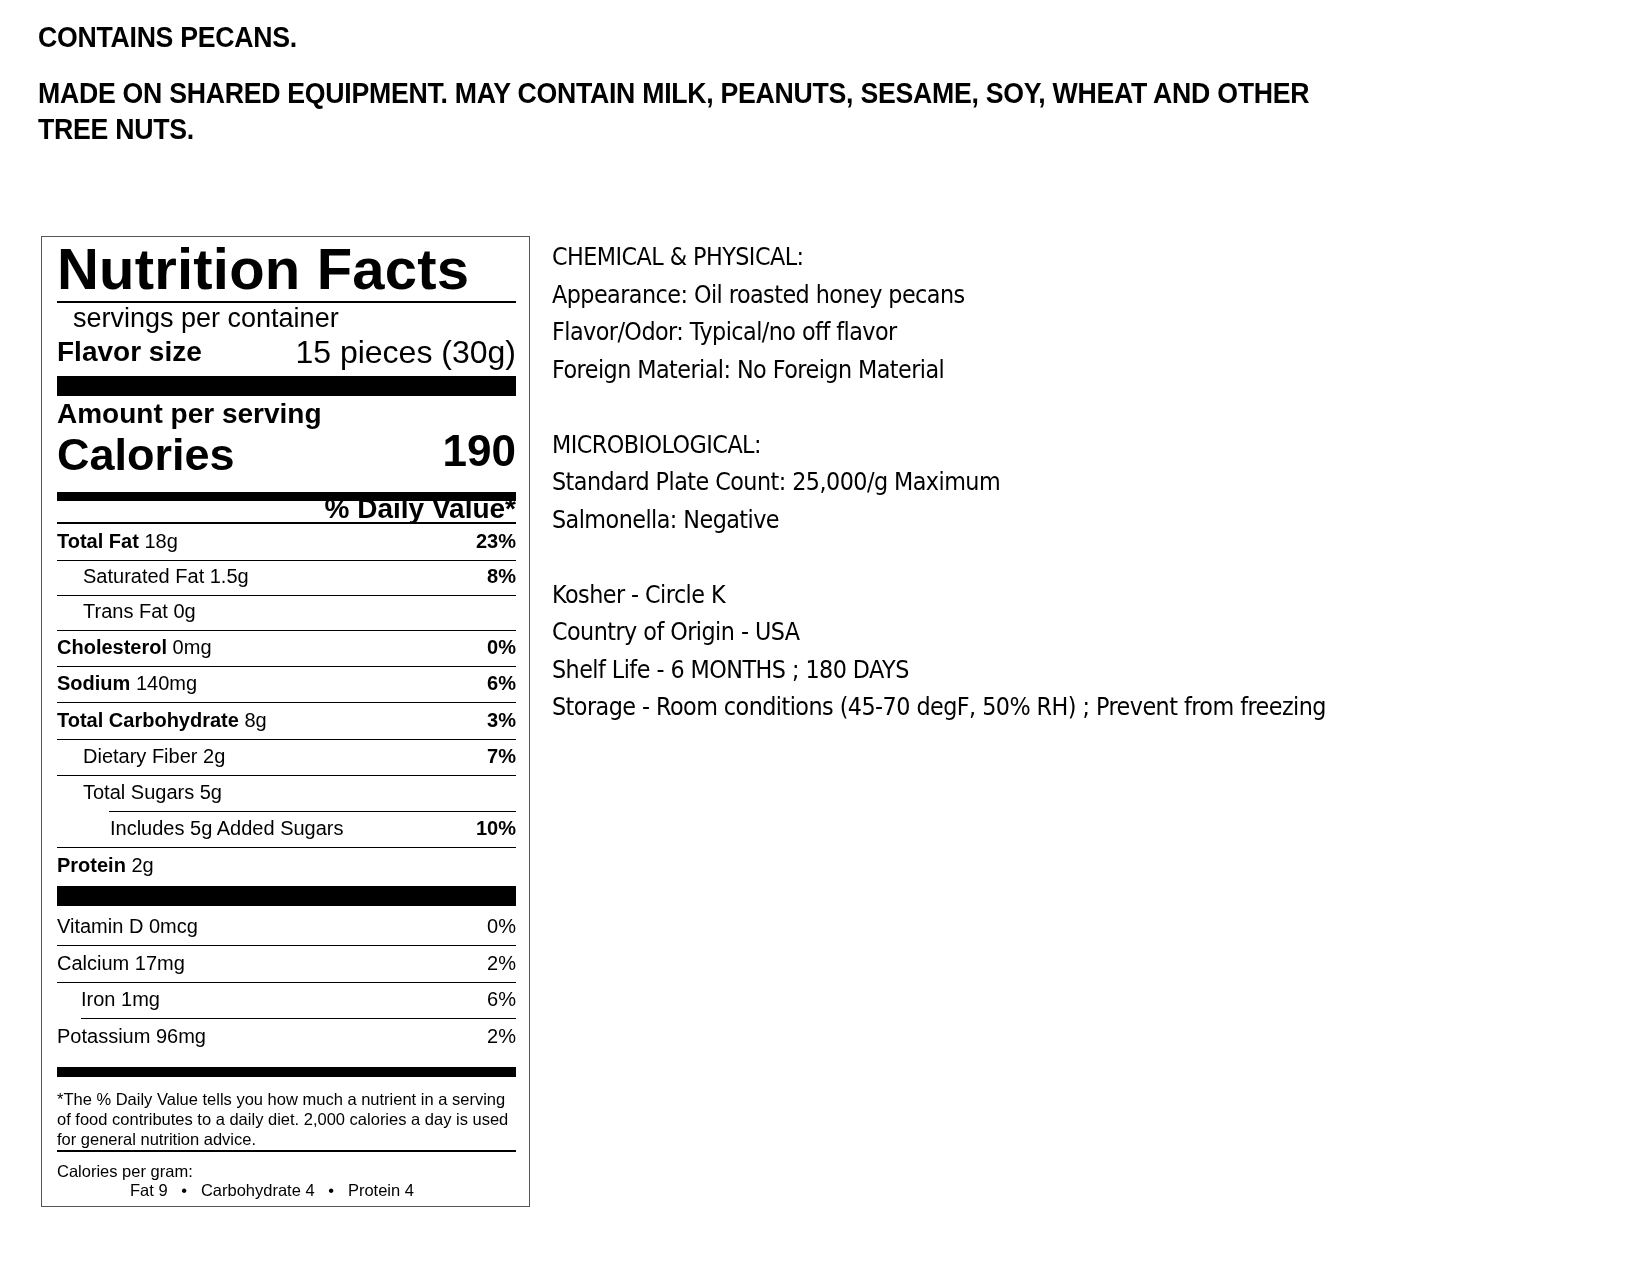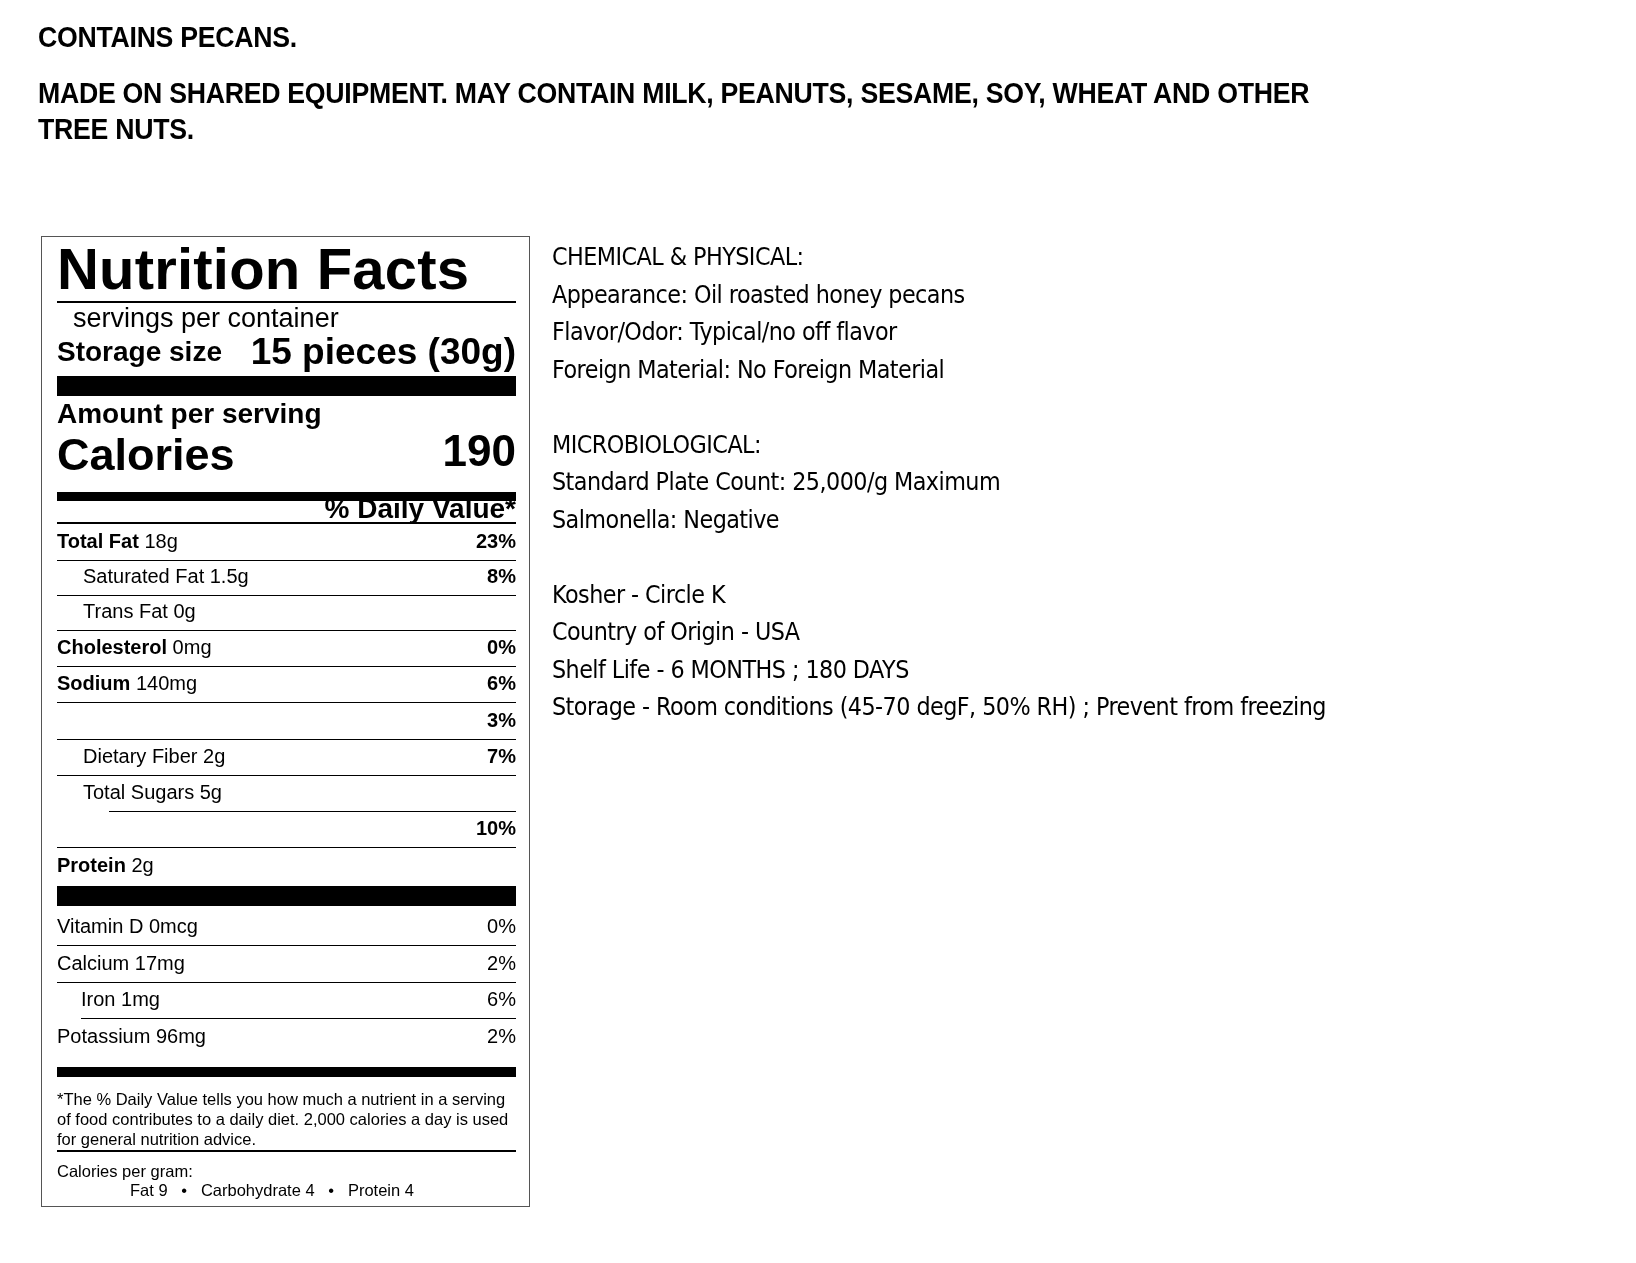--- a/index.html
+++ b/index.html
@@ -27,21 +27,21 @@
     position: absolute; left: 0; top: 0;
     font-weight: bold; font-size: 58px; line-height: 64px; letter-spacing: 0.2px;
     white-space: nowrap;
   }
   .rule { position: absolute; left: 0; right: 0; background: #000; }
   .txt { position: absolute; white-space: nowrap; }
   .right { right: 0; text-align: right; }
 
   .servings { left: 16px; top: 65px; font-size: 27px; line-height: 32px; }
   .ss-label { left: 0; top: 98px; font-size: 28px; line-height: 34px; font-weight: bold; }
-  .ss-value { top: 98px; font-size: 37px; line-height: 34px; font-weight: bold; }
+  .ss-value { top: 98px; font-size: 32px; line-height: 34px; font-weight: normal; }
 
   .aps { left: 0; top: 163px; font-size: 28px; line-height: 28px; font-weight: bold; }
   .cal-label { left: 0; top: 190px; font-size: 45px; line-height: 56px; font-weight: bold; }
   .cal-value { top: 176px; font-size: 44px; line-height: 76px; font-weight: bold; }
   .dv-header { top: 258px; font-size: 28px; line-height: 28px; font-weight: bold; }
 
   .row {
     position: absolute; left: 0; right: 0; height: 37px;
     font-size: 20px; line-height: 36px;
   }
@@ -78,21 +78,21 @@
   <div>MADE ON SHARED EQUIPMENT. MAY CONTAIN MILK, PEANUTS, SESAME, SOY, WHEAT AND OTHER</div>
   <div>TREE NUTS.</div>
 </div>
 
 <div class="nf">
   <div class="nf-inner">
     <div class="nf-title">Nutrition Facts</div>
     <div class="rule" style="top:64px;height:1.5px;"></div>
 
     <div class="txt servings">servings per container</div>
-    <div class="txt ss-label">Storage size</div>
+    <div class="txt ss-label">Flavor size</div>
     <div class="txt right ss-value">15 pieces (30g)</div>
 
     <div class="rule" style="top:139px;height:20px;"></div>
 
     <div class="txt aps">Amount per serving</div>
     <div class="txt cal-label">Calories</div>
     <div class="txt right cal-value">190</div>
 
     <div class="rule" style="top:255px;height:9px;"></div>
     <div class="txt right dv-header">% Daily Value*</div>
@@ -117,34 +117,36 @@
       <span class="name"><b>Cholesterol</b> <span>0mg</span></span>
       <span class="pct">0%</span>
       <div class="line" style="left:0;"></div>
     </div>
     <div class="row" style="top:428px;">
       <span class="name"><b>Sodium</b> <span>140mg</span></span>
       <span class="pct">6%</span>
       <div class="line" style="left:0;"></div>
     </div>
     <div class="row" style="top:465px;">
+      <span class="name"><b>Total Carbohydrate</b> <span>8g</span></span>
       <span class="pct">3%</span>
       <div class="line" style="left:0;"></div>
     </div>
     <div class="row" style="top:501px;text-align:right;">
       <span class="name ind1"><span>Dietary Fiber</span> <span>2g</span></span>
       <span class="pct">7%</span>
       <div class="line" style="left:0;"></div>
     </div>
     <div class="row" style="top:537px;">
       <span class="name ind1"><span>Total Sugars</span> <span>5g</span></span>
       <span class="pct"></span>
       <div class="line" style="left:52px;"></div>
     </div>
     <div class="row" style="top:573px;">
+      <span class="name ind2"><span>Includes 5g Added Sugars</span></span>
       <span class="pct">10%</span>
       <div class="line" style="left:0;"></div>
     </div>
     <div class="row" style="top:610px;">
       <span class="name"><b>Protein</b> <span>2g</span></span>
       <span class="pct"></span>
     </div>
 
     <div class="rule" style="top:649px;height:20px;"></div>
 

